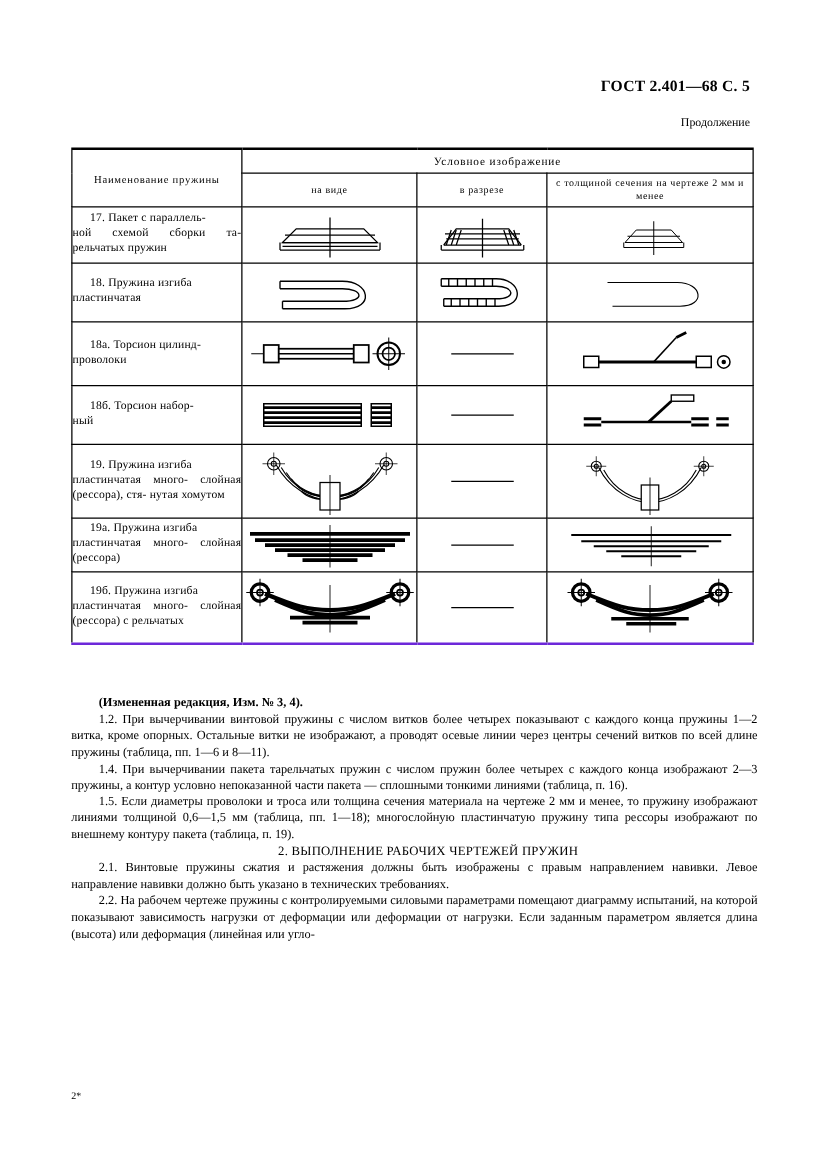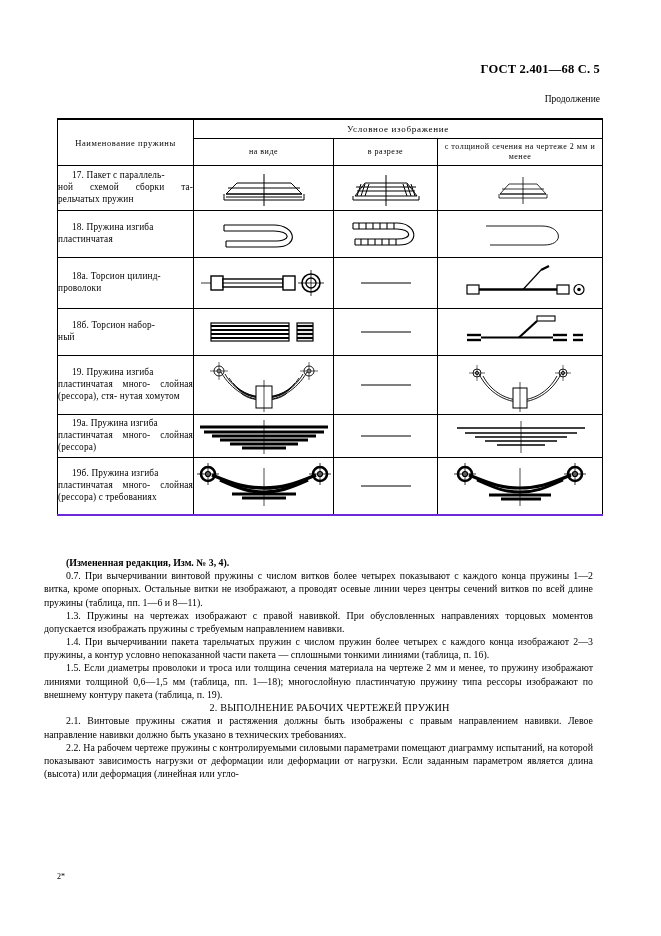--- a/index.html
+++ b/index.html
@@ -98,21 +98,21 @@
   td.name-cell .ind { display: block; text-indent: 14px; }
   td.fig-cell {
     text-align: center;
     padding: 3px 2px;
   }
   td.fig-cell svg { display: inline-block; vertical-align: middle; }
 
   
   .body-text {
     position: absolute;
-    left: 44px;
+    left: 57px;
     top: 556px;
     width: 549px;
     font-size: 9.9px;
     line-height: 1.33;
     text-align: justify;
   }
   .body-text p {
     margin: 0 0 0 0;
     text-indent: 22px;
   }
@@ -422,21 +422,21 @@
               </g>
             </svg>
           </td>
         </tr>
 
         <tr>
           <td class="name-cell outer-bottom">
             <span class="ind">19б. Пружина изгиба</span>
             <span>пластинчатая много-</span>
             <span>слойная (рессора) с</span>
-            <span>требованиях</span>
+            <span>рельчатых</span>
           </td>
           <td class="fig-cell outer-bottom">
             <svg width="136" height="56" viewBox="0 0 136 56">
               <g stroke="#000" fill="none">
                 <path d="M16 17 C40 27 50 30 68 30 C86 30 96 27 120 17" stroke-width="3.4"></path>
                 <path d="M24 22 C44 31 54 34 68 34 C82 34 92 31 112 22" stroke-width="3.2"></path>
                 <line x1="36" y1="36" x2="100" y2="36" stroke-width="3"></line>
                 <line x1="46" y1="40" x2="90" y2="40" stroke-width="3"></line>
                 <circle cx="12" cy="16" r="7" stroke-width="2.6"></circle>
                 <circle cx="12" cy="16" r="2.4" stroke-width="1.4"></circle>
@@ -475,22 +475,21 @@
             </svg>
           </td>
         </tr>
 
       </tbody>
     </table>
   </div>
 
   <div class="body-text">
     <p class="bold">(Измененная редакция, Изм. № 3, 4).</p>
-    <p>0.7. При вычерчивании винтовой пружины с числом витков более четырех показывают с каждого конца пружины 1—2 витка, кроме опорных. Остальные витки не изображают, а проводят осевые линии через центры  сечений витков по всей длине пружины (таблица, пп. 1—6 и 8—11).</p>
-    <p>1.3. Пружины на чертежах изображают с правой навивкой. При обусловленных направлениях торцовых моментов допускается изображать пружины с требуемым направлением навивки.</p>
+    <p>1.2. При вычерчивании винтовой пружины с числом витков более четырех показывают с каждого конца пружины 1—2 витка, кроме опорных. Остальные витки не изображают, а проводят осевые линии через центры  сечений витков по всей длине пружины (таблица, пп. 1—6 и 8—11).</p>
     <p>1.4. При вычерчивании пакета тарельчатых пружин с числом пружин более четырех с каждого конца изображают 2—3 пружины, а контур условно непоказанной части пакета — сплошными тонкими линиями (таблица, п. 16).</p>
     <p>1.5. Если диаметры проволоки и троса или толщина сечения материала на чертеже 2 мм и менее, то пружину изображают линиями толщиной 0,6—1,5 мм (таблица, пп. 1—18); многослойную пластинчатую пружину типа рессоры изображают по внешнему контуру пакета (таблица, п. 19).</p>
 
     <p class="section-head">2. ВЫПОЛНЕНИЕ РАБОЧИХ ЧЕРТЕЖЕЙ ПРУЖИН</p>
 
     <p>2.1. Винтовые пружины сжатия и растяжения должны быть изображены  с правым направлением навивки. Левое направление навивки должно быть указано в технических требованиях.</p>
     <p>2.2. На рабочем чертеже пружины с контролируемыми силовыми параметрами помещают диаграмму испытаний, на которой показывают зависимость нагрузки от деформации или деформации от нагрузки. Если  заданным параметром является длина (высота) или деформация (линейная или угло-</p>
   </div>
 
   <div class="footer-mark">2*</div>

